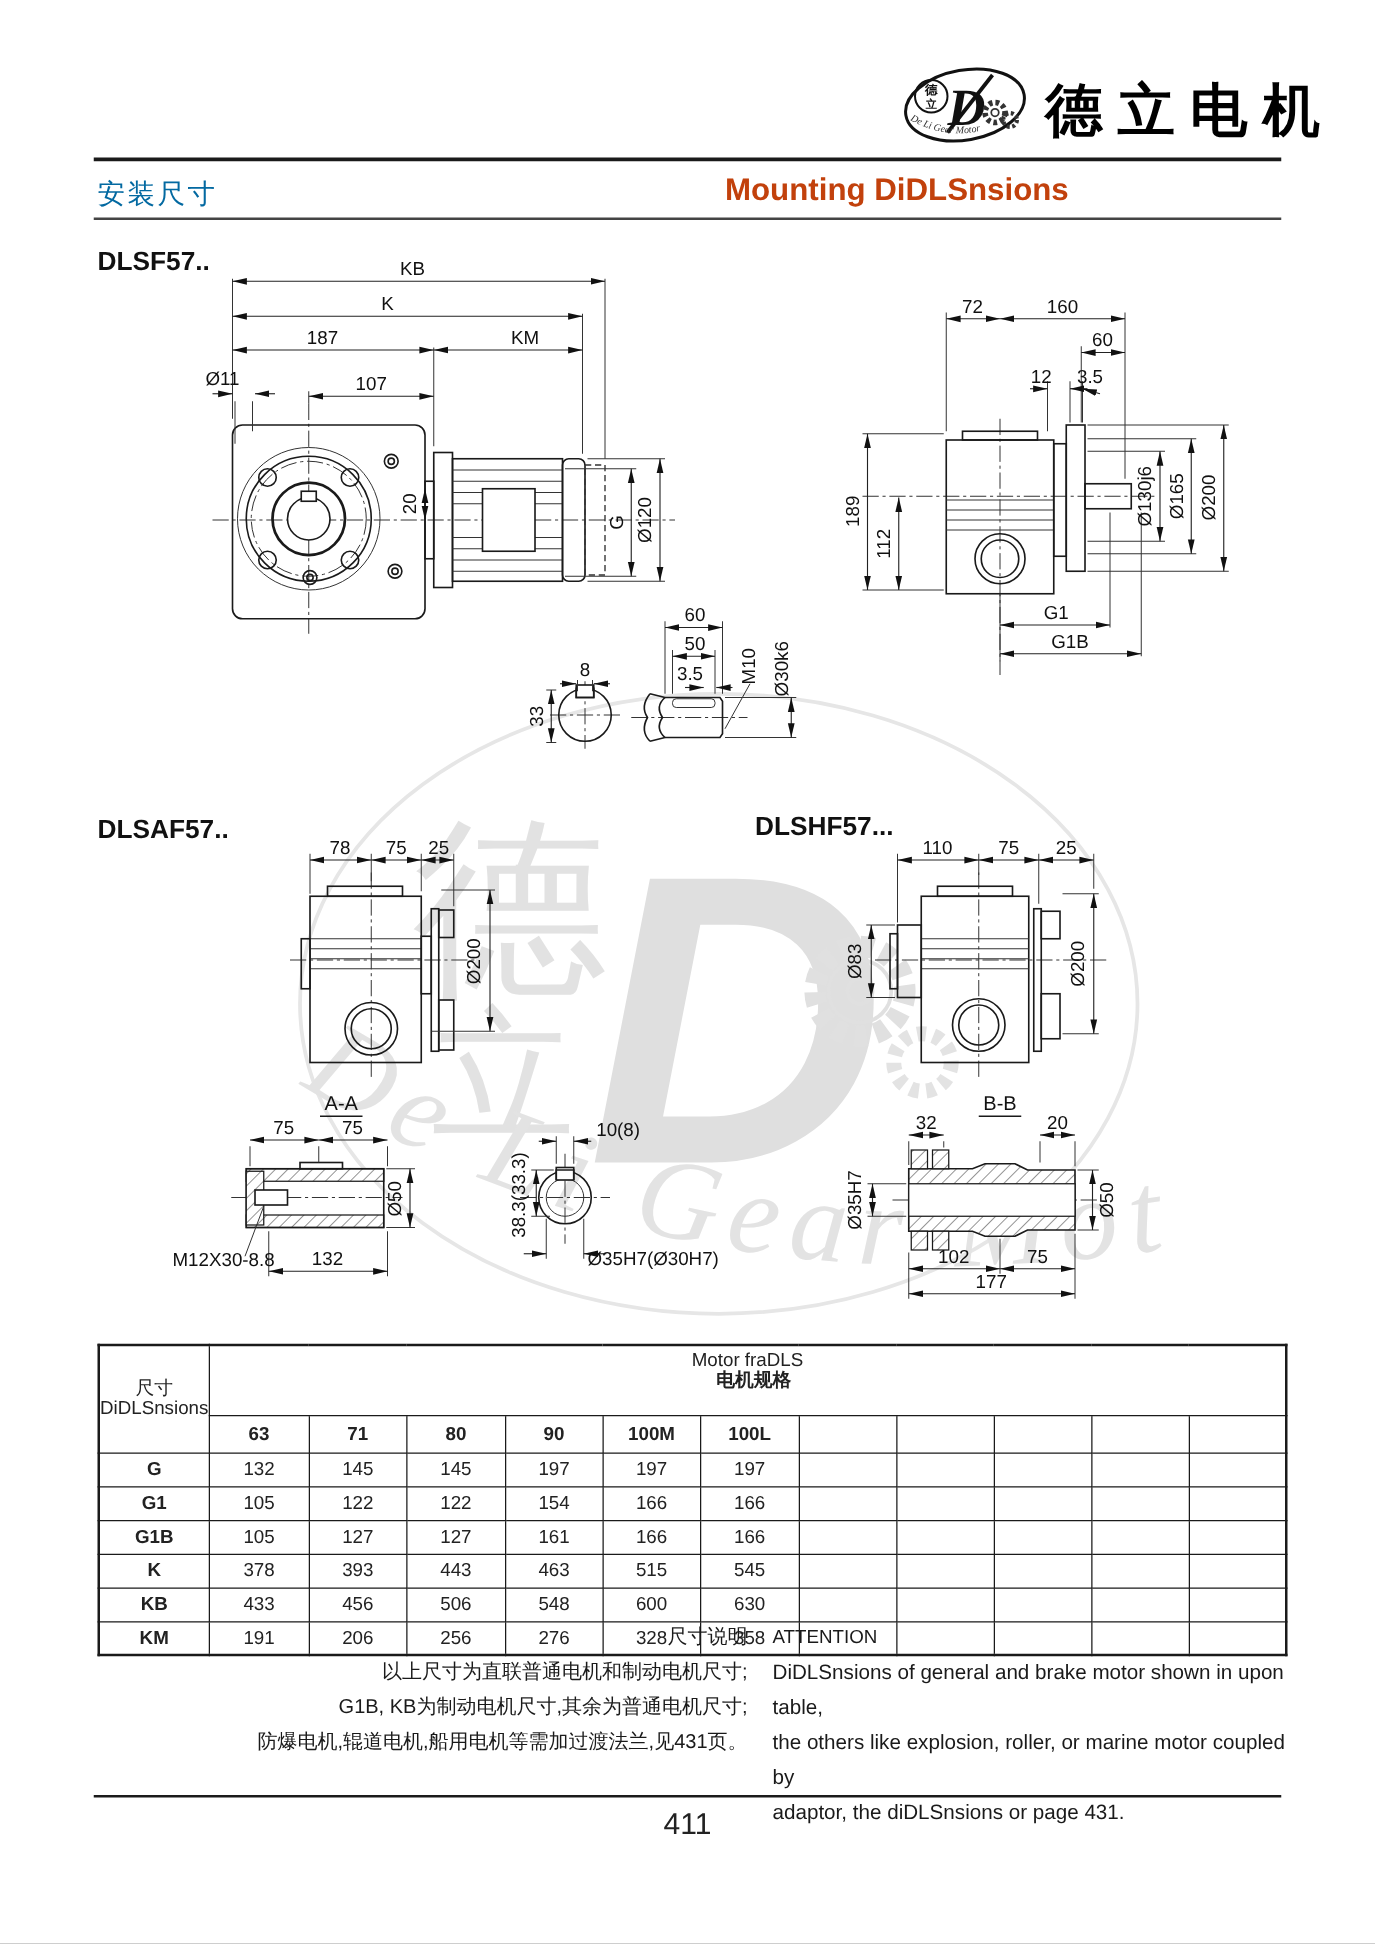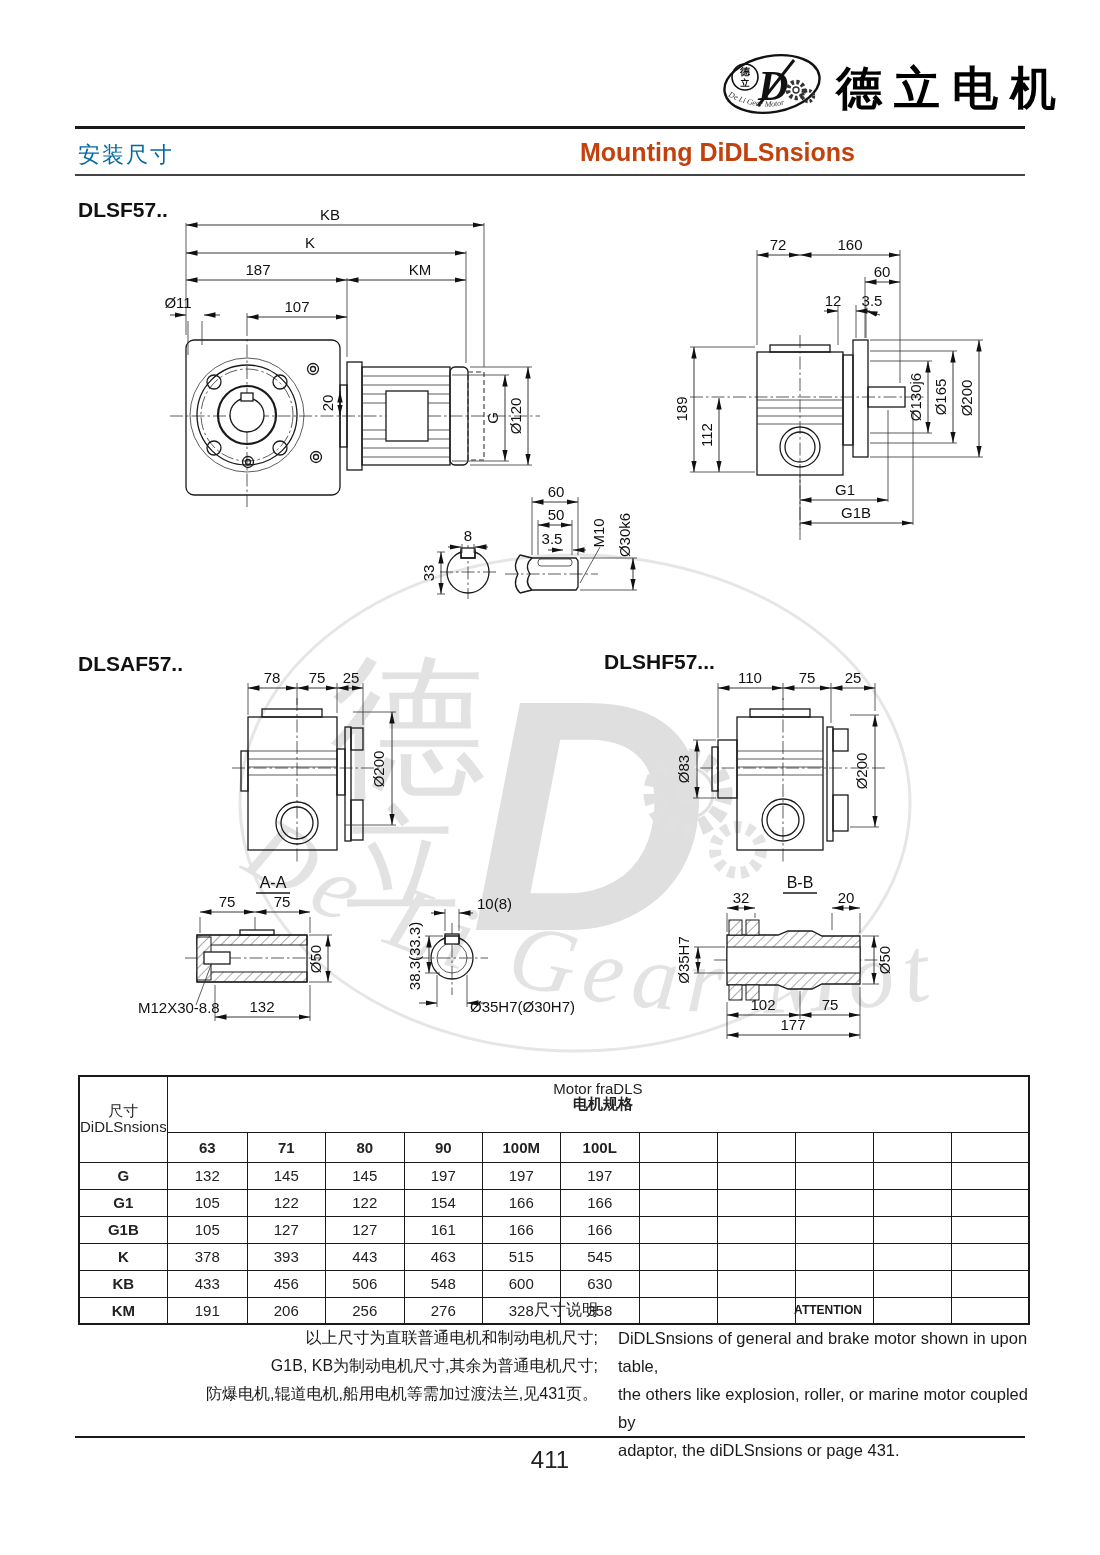--- a/index.html
+++ b/index.html
@@ -19,21 +19,21 @@
   .dim-table{border:2px solid #1a1a1a;}
   .dim-table .hdr{font-weight:bold;}
   .dim-table .rowlabel{font-weight:bold;}
   .corner-cell{font-size:13px;line-height:16px;}
   .motor-cell{position:relative;text-align:left;}
   .motor-zh{font-weight:bold;padding-left:10px;font-size:15px;}
   .motor-en{position:absolute;left:0;right:0;top:3px;text-align:center;font-weight:normal;font-size:15px;}
   
   .notes-zh{position:absolute;left:78px;top:1296px;width:520px;font-size:16px;line-height:28px;color:#1a1a1a;text-align:right;}
   .notes-en{position:absolute;left:618px;top:1296px;width:420px;font-size:16.5px;line-height:28px;color:#1a1a1a;}
-  .notes-en .hd{font-size:12px;font-weight:bold;text-align:center;}
+  .notes-en .hd{font-size:15px;font-weight:normal;}
   .pageno{position:absolute;left:0;top:1446px;width:1100px;text-align:center;font-size:24px;color:#222;}
   
   svg text{font-family:"Liberation Sans", sans-serif;font-size:15px;fill:#111;}
   .ln{stroke:#1a1a1a;stroke-width:1.3;fill:none;}
   .lw{stroke:#1a1a1a;stroke-width:1.3;fill:#fff;}
   .bold{stroke-width:2.2;}
   .thin{stroke:#333;stroke-width:0.8;fill:none;}
   .dim{stroke:#222;stroke-width:0.9;fill:none;}
   .ext{stroke:#333;stroke-width:0.8;fill:none;}
   .cl{stroke:#333;stroke-width:0.8;fill:none;stroke-dasharray:13 3 2.5 3;}

